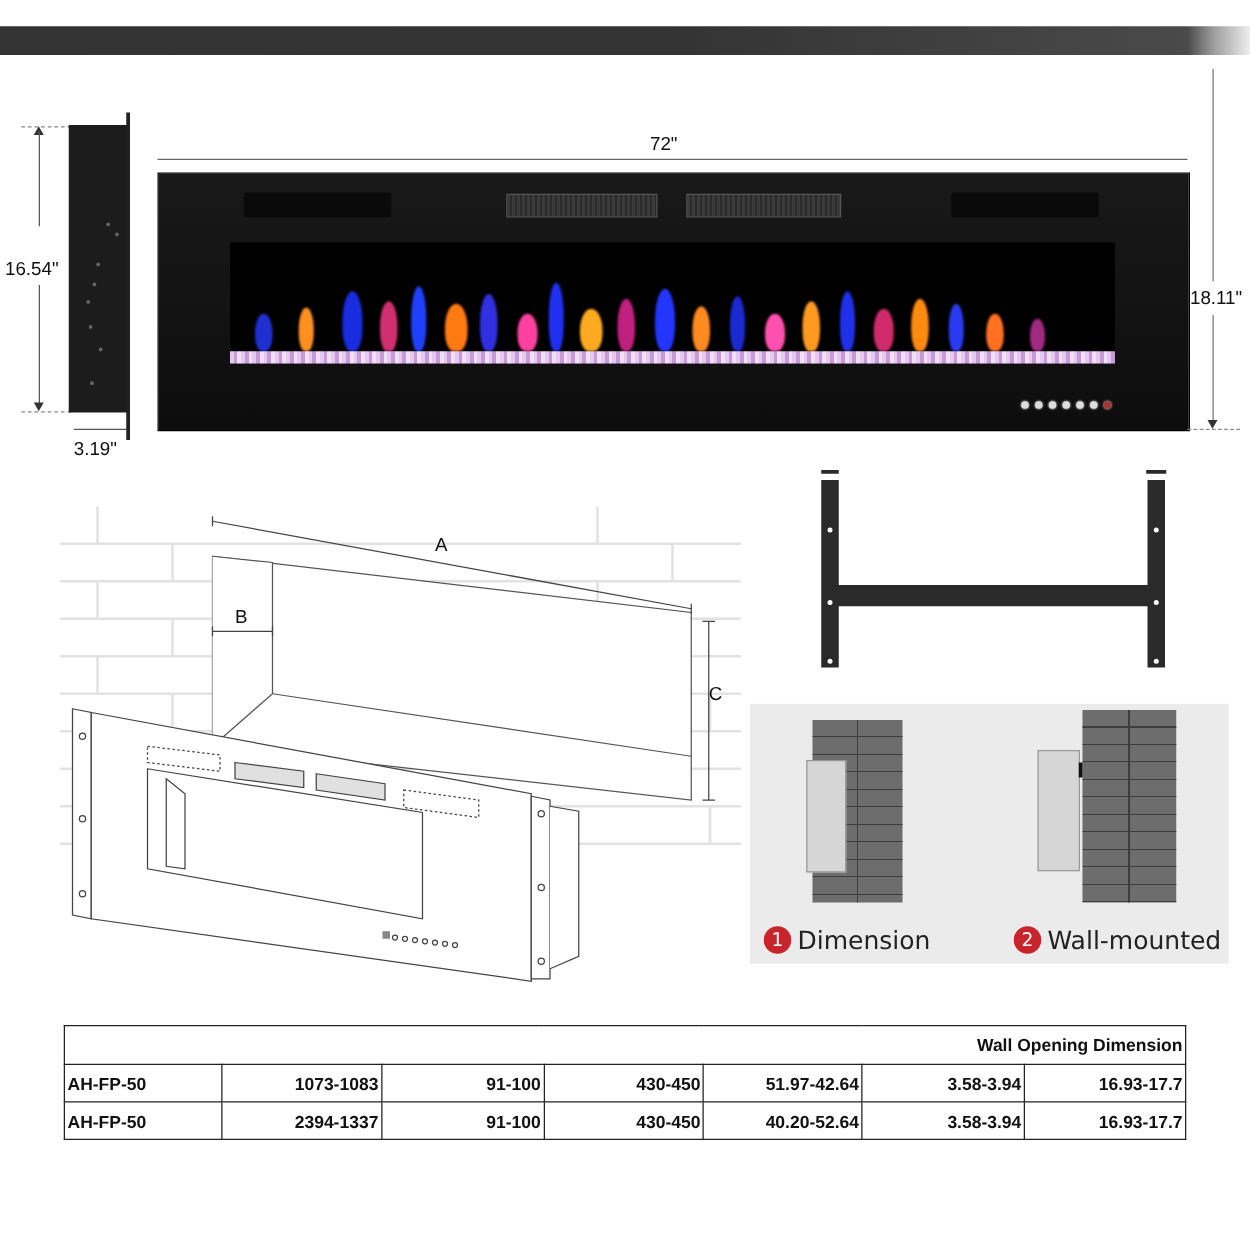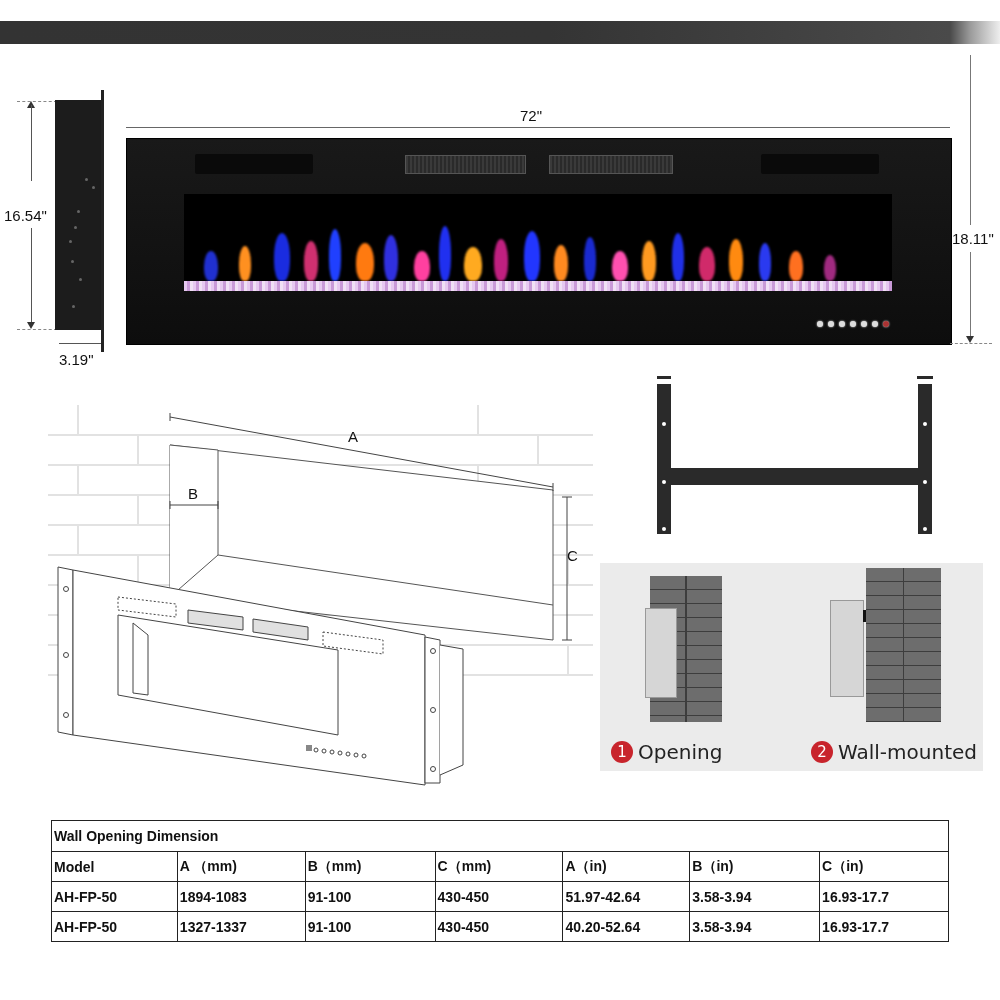--- a/index.html
+++ b/index.html
@@ -25,21 +25,21 @@
   .arrow-down{width:0;height:0;border-left:4px solid transparent;border-right:4px solid transparent;border-top:7px solid #333;}
   .bracket .leg{position:absolute;width:14px;background:#2a2a2a;}
   .bracket .bar{position:absolute;background:#2a2a2a;}
   .bracket .hole{position:absolute;width:4px;height:4px;background:#fff;border-radius:50%;}
   .install{left:600px;top:563px;width:383px;height:208px;background:#ebebeb;}
   .brick{position:absolute;background:#6d6d6d;background-image:repeating-linear-gradient(180deg,transparent 0 13px,#3d3d3d 13px 14px),linear-gradient(90deg,transparent 49%,#3d3d3d 49%,#3d3d3d 51%,transparent 51%);}
   .unit{position:absolute;background:#d6d6d6;border:1px solid #999;}
   .badge{display:inline-flex;align-items:center;justify-content:center;width:22px;height:22px;border-radius:50%;background:#c8242c;color:#fff;font-size:15px;margin-right:5px;}
   .instlabel{position:absolute;font-size:20px;color:#222;display:flex;align-items:center;font-family:"DejaVu Sans",sans-serif;}
   table.spec{position:absolute;left:51px;top:820px;width:898px;border-collapse:collapse;font-family:"Liberation Sans",sans-serif;font-weight:bold;font-size:14px;}
-  table.spec td{border:1.5px solid #222;height:29px;padding:0 2px;text-align:left;}
+  table.spec td{border:1.5px solid #222;height:29px;padding:0 2px;text-align:right;}
   table.spec td.model{text-align:left;}
   table.spec .title td{height:30px;font-size:14px;}
 </style>
 </head>
 <body>
 
 <div class="abs topbar"></div>
 
 <div>
   <div class="abs dash" style="left:17px;top:101px;width:40px;"></div>
@@ -187,21 +187,21 @@
 
 <div class="abs install">
   <div class="brick" style="left:50px;top:13px;width:72px;height:146px;"></div>
   <div class="unit" style="left:45px;top:45px;width:30px;height:88px;"></div>
   <div class="brick" style="left:266px;top:5px;width:75px;height:154px;"></div>
   <div class="unit" style="left:230px;top:37px;width:32px;height:95px;"></div>
   <div class="abs" style="left:263px;top:47px;width:3px;height:12px;background:#111;"></div>
 
   <div class="instlabel" style="left:11px;top:177px;">
     <span class="badge">1</span>
-    <span>Opening</span>
+    <span>Dimension</span>
   </div>
   <div class="instlabel" style="left:211px;top:177px;">
     <span class="badge">2</span>
     <span>Wall-mounted</span>
   </div>
 </div>
 
 <table class="spec">
   <colgroup>
     <col style="width:126px">
@@ -210,40 +210,31 @@
       <col style="width:128px">
       <col style="width:127px">
       <col style="width:130px">
       <col style="width:129px">
   </colgroup>
   <tbody>
       <tr class="title">
     <td colspan="7">Wall Opening Dimension</td>
   </tr>
   <tr>
-    <td class="model">Model</td>
-    <td>A （mm)</td>
-    <td>B（mm)</td>
-    <td>C（mm)</td>
-    <td>A（in)</td>
-    <td>B（in)</td>
-    <td>C（in)</td>
-  </tr>
-  <tr>
     <td class="model">AH-FP-50</td>
-    <td>1894-1083</td>
+    <td>1073-1083</td>
     <td>91-100</td>
     <td>430-450</td>
     <td>51.97-42.64</td>
     <td>3.58-3.94</td>
     <td>16.93-17.7</td>
   </tr>
   <tr>
     <td class="model">AH-FP-50</td>
-    <td>1327-1337</td>
+    <td>2394-1337</td>
     <td>91-100</td>
     <td>430-450</td>
     <td>40.20-52.64</td>
     <td>3.58-3.94</td>
     <td>16.93-17.7</td>
   </tr>
 </tbody>
   </table>
 
 </body></html>

